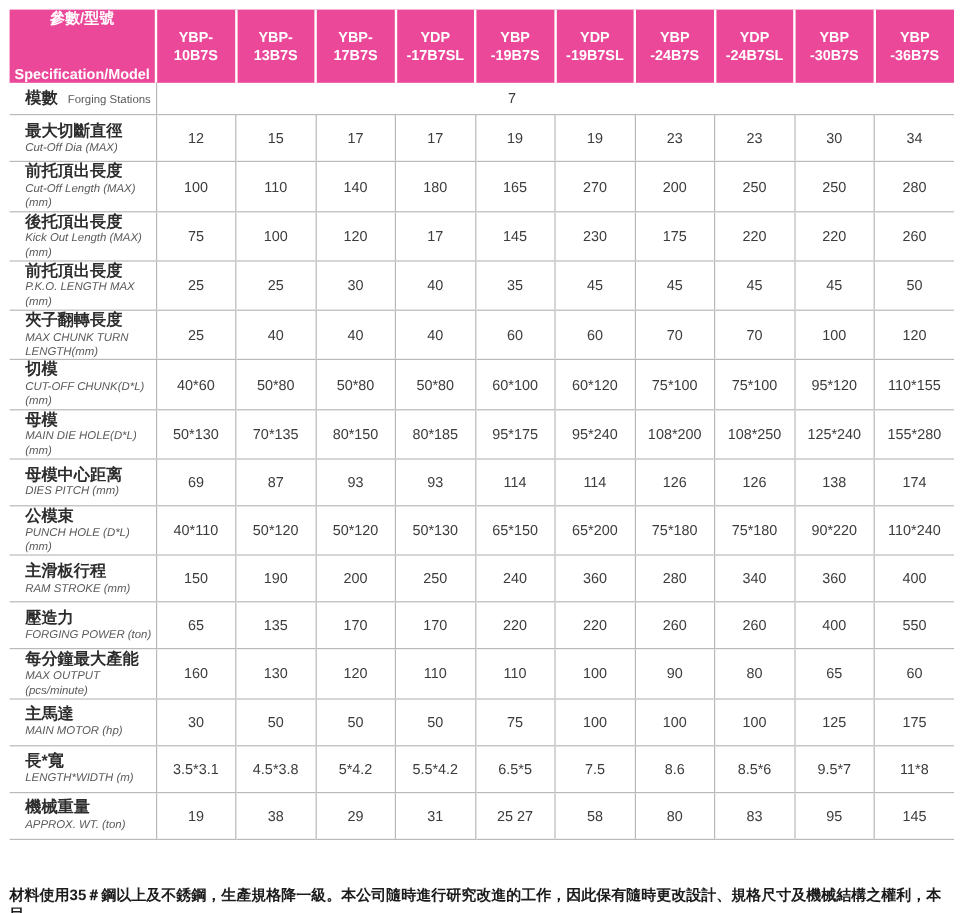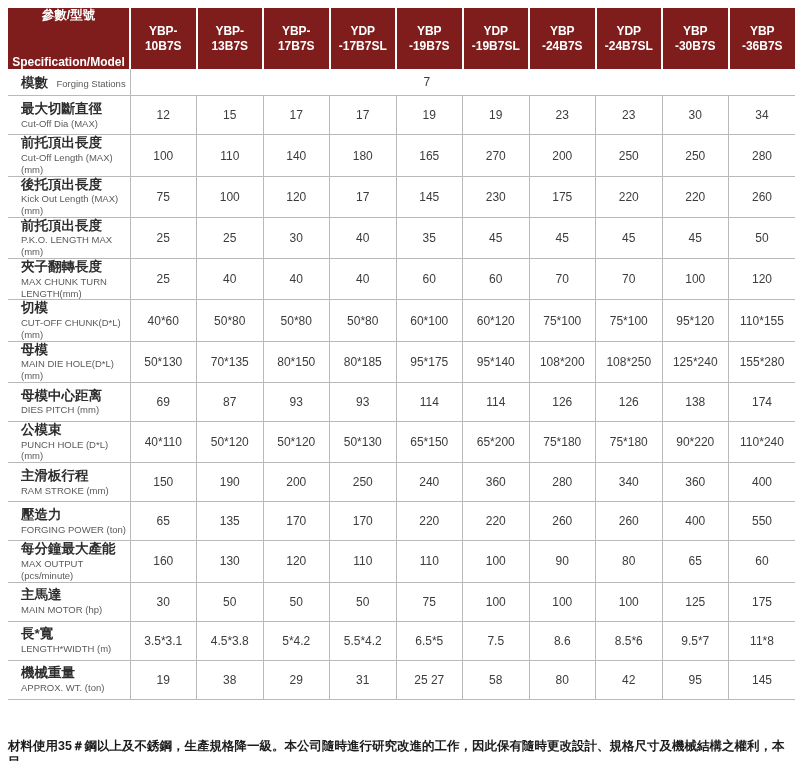--- a/index.html
+++ b/index.html
@@ -10,42 +10,42 @@
   }
   .page{position:absolute;top:8px;left:8px;width:787px;}
 
   table.spec-table{
     border-collapse:collapse;table-layout:fixed;width:787px;
   }
   col.c-label{width:122px;}
   col.c-val{width:66.5px;}
 
   thead th{
-    background:#7f1d1d;color:#fff;font-weight:bold;
+    background:#ec4899;color:#fff;font-weight:bold;
     font-size:12px;line-height:1.2;height:40px;
     text-align:center;vertical-align:middle;
     border-left:2px solid #fff;padding:0;
   }
   thead th.label-head{border-left:none;}
   thead th .h-zh{font-size:12.5px;}
   thead th .h-en{font-size:12px;margin-top:32px;}
 
   tbody td{border-bottom:1px solid #b9b9b9;padding:0;vertical-align:middle;}
   tbody td.val{
     border-left:1px solid #b9b9b9;text-align:center;
     font-size:12px;color:#3c3c3c;height:38px;
   }
   tbody tr.forging-row td{height:26px;}
   tbody td.merged{border-left:1px solid #b9b9b9;text-align:center;
     font-size:12px;color:#3c3c3c;}
   tbody td.merged span{display:inline-block;transform:translateX(-36px);}
 
   td.label-cell{padding-left:13px;}
   .zh{display:block;font-size:13.5px;font-weight:bold;color:#2d2d2d;line-height:1.15;}
-  .en{display:block;font-size:9.5px;color:#5a5a5a;line-height:1.25;margin-top:1px;}
+  .en{display:block;font-size:9.5px;color:#5a5a5a;line-height:1.25;margin-top:1px;font-style:italic;}
   tr.forging-row .zh{display:inline;}
   .en-inline{font-size:9.5px;color:#5a5a5a;margin-left:4px;}
 
   .footer{margin-top:38px;width:787px;}
   .f-zh{margin:0 0 2px 0;font-size:12.5px;font-weight:bold;color:#1c1c1c;line-height:1.35;}
 </style>
 </head>
 <body>
 
 <div class="page">
@@ -217,21 +217,21 @@
         <tr>
           <td class="label-cell">
             <span class="zh">母模</span>
             <span class="en">MAIN DIE HOLE(D*L) (mm)</span>
           </td>
           <td class="val">50*130</td>
           <td class="val">70*135</td>
           <td class="val">80*150</td>
           <td class="val">80*185</td>
           <td class="val">95*175</td>
-          <td class="val">95*140</td>
+          <td class="val">95*240</td>
           <td class="val">108*200</td>
           <td class="val">108*250</td>
           <td class="val">125*240</td>
           <td class="val">155*280</td>
         </tr>
         <tr>
           <td class="label-cell">
             <span class="zh">母模中心距离</span>
             <span class="en">DIES PITCH (mm)</span>
           </td>
@@ -347,21 +347,21 @@
             <span class="zh">機械重量</span>
             <span class="en">APPROX. WT. (ton)</span>
           </td>
           <td class="val">19</td>
           <td class="val">38</td>
           <td class="val">29</td>
           <td class="val">31</td>
           <td class="val">25  27</td>
           <td class="val">58</td>
           <td class="val">80</td>
-          <td class="val">42</td>
+          <td class="val">83</td>
           <td class="val">95</td>
           <td class="val">145</td>
         </tr>
       </tbody>
   </table>
 
   <div class="footer">
     <p class="f-zh">
       <span>材料使用35＃鋼以上及不銹鋼，生產規格降一級。本公司隨時進行研究改進的工作，因此保有隨時更改設計、規格尺寸及機械結構之權利，本目</span><br>
       <span>錄之規格僅供參考。</span>

